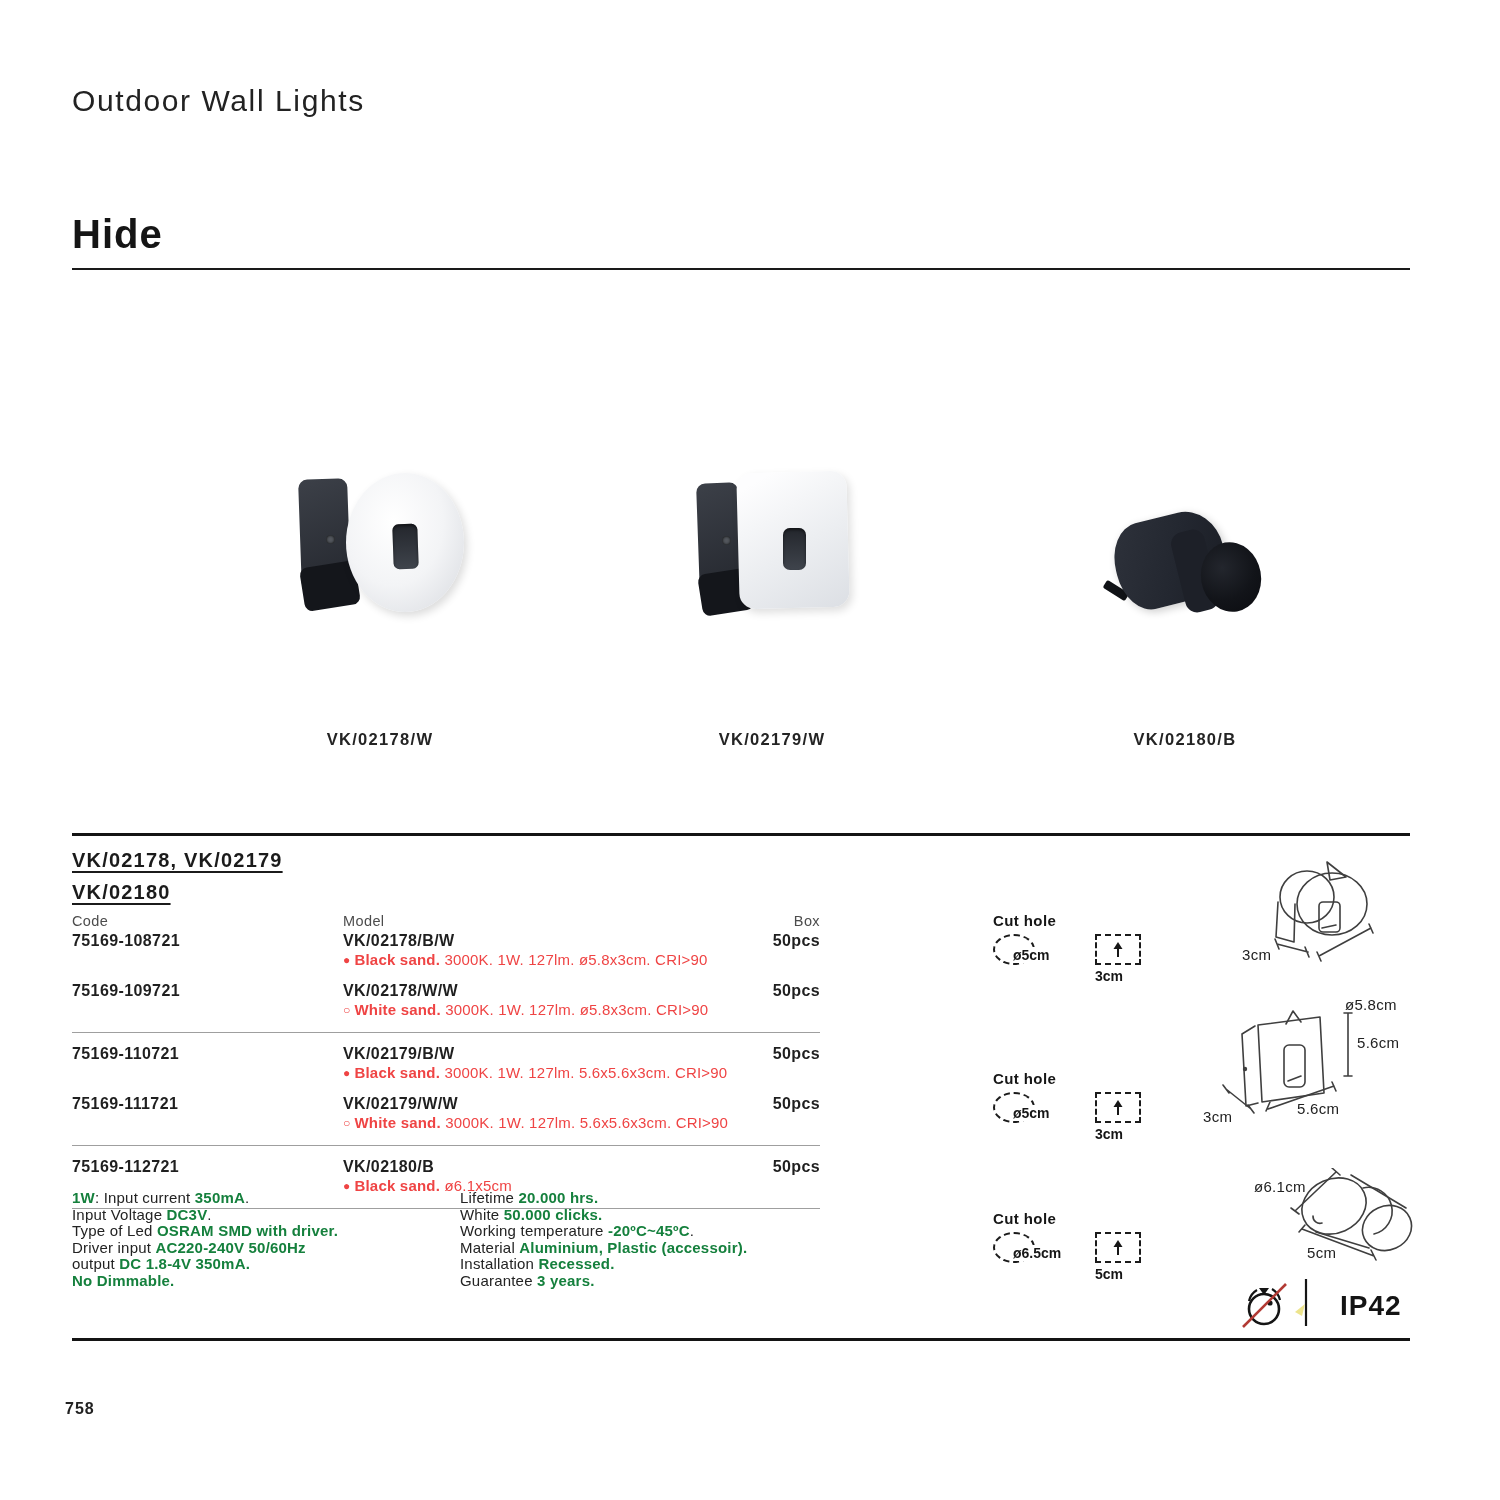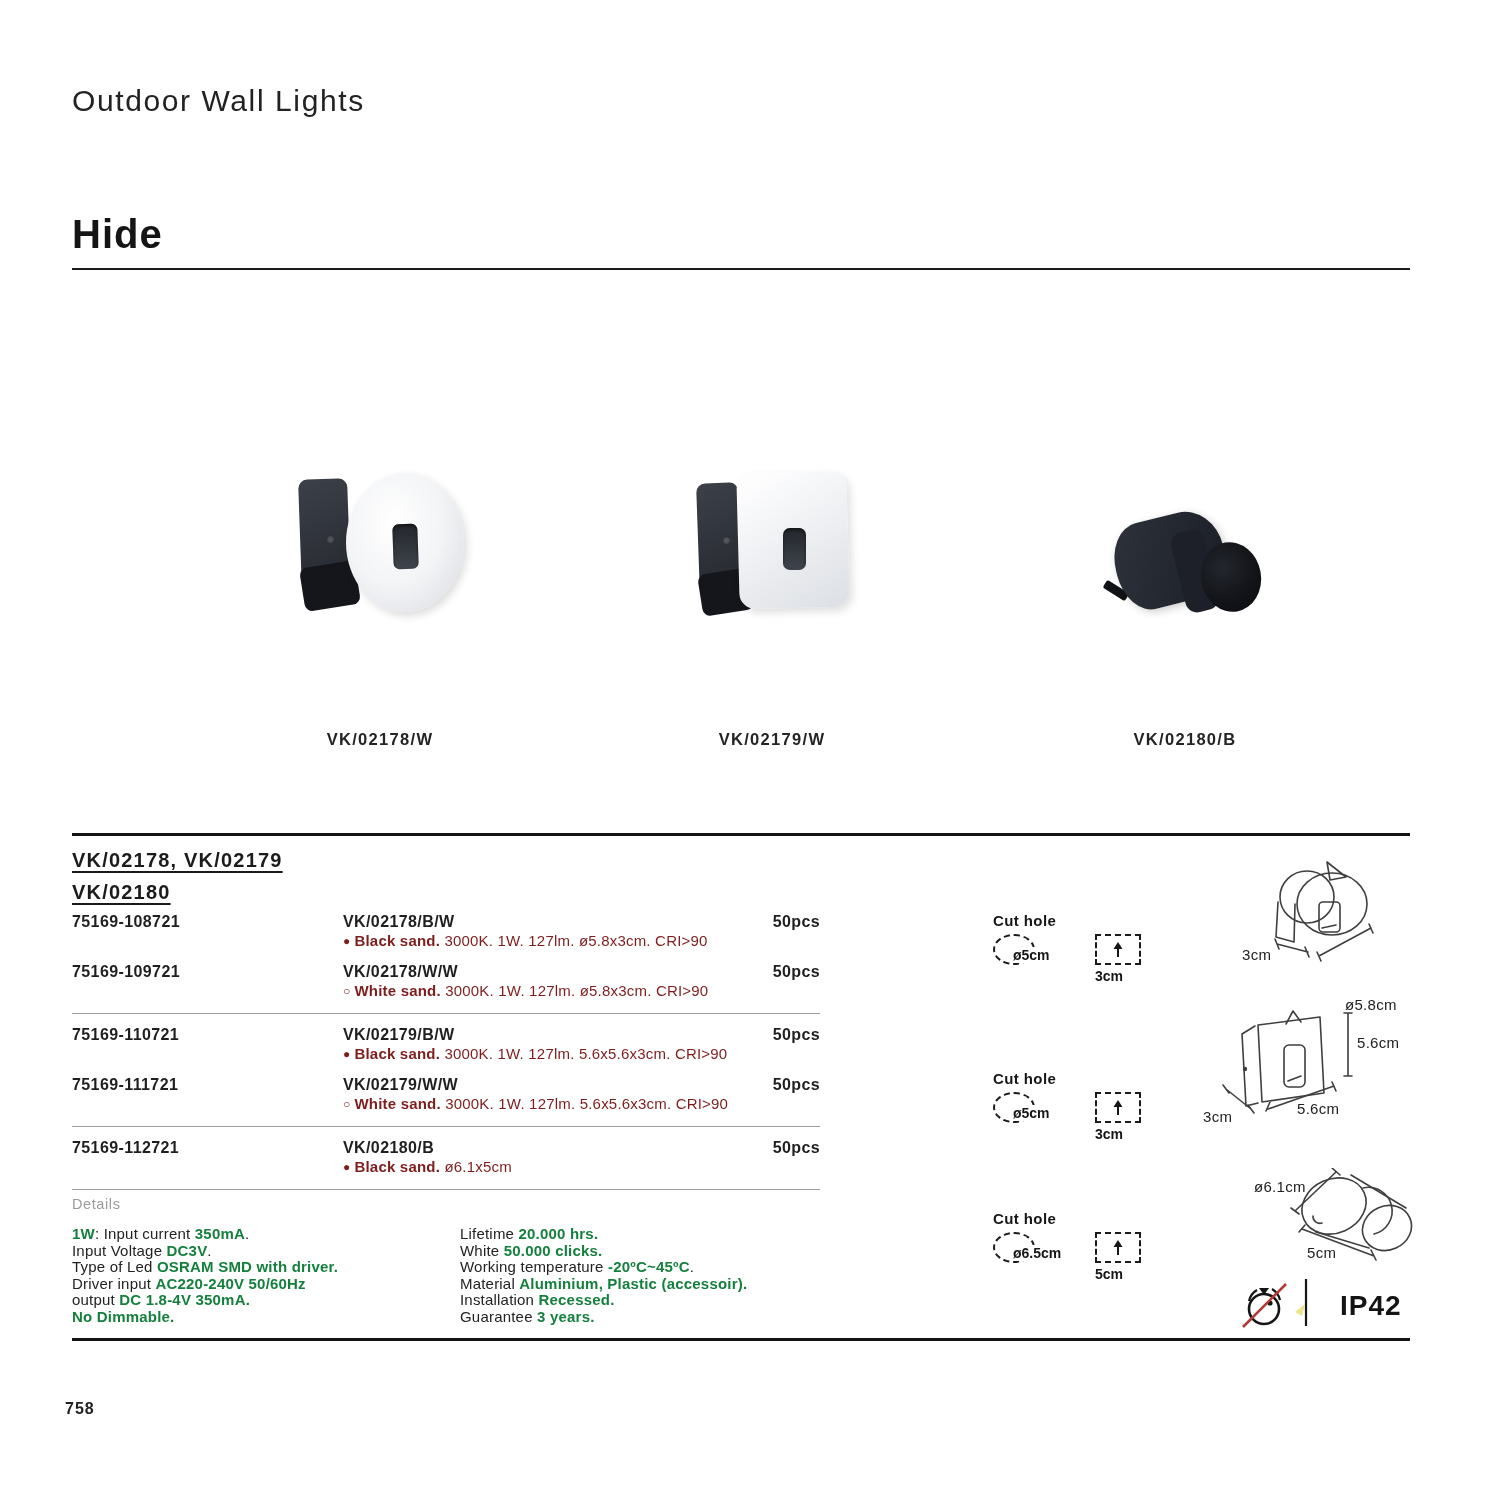--- a/index.html
+++ b/index.html
@@ -53,21 +53,21 @@
   .group-link{left:72px;font-size:20px;font-weight:bold;letter-spacing:1.2px;color:#1b1b1b;
     text-decoration:underline;text-underline-offset:4px;text-decoration-thickness:1.5px;cursor:pointer;}
   .gl1{top:849px;} .gl2{top:881px;}
 
   
   .spec-table{left:72px;top:913px;width:748px;}
   .thead{display:flex;font-size:14.5px;color:#4c4c4c;letter-spacing:.4px;height:17px;margin-bottom:2px;}
   .c-code{width:271px;} .c-model{flex:1;} .c-box{width:75px;text-align:right;}
   .srow{margin-bottom:14px;}
   .srow-main{display:flex;font-weight:bold;font-size:16px;letter-spacing:.4px;height:17px;color:#1f1f1f;}
-  .srow-desc{margin-left:271px;margin-top:2px;font-size:15px;height:17px;color:#7f1d1d;letter-spacing:.2px;}
+  .srow-desc{margin-left:271px;margin-top:2px;font-size:15px;height:17px;color:#ef4444;letter-spacing:.2px;}
   .srow-desc .bullet{font-size:12px;vertical-align:1px;margin-right:4px;}
   .tdivider{height:1px;background:#9f9f9f;margin:2px 0 12px 0;}
 
   
   .details{left:72px;top:1190px;width:760px;}
   .details-title{font-size:14.5px;color:#9b9b9b;letter-spacing:.6px;margin:6px 0 14px 0;}
   .details-cols{display:flex;}
   .dcol-left{width:388px;} .dcol-right{flex:1;}
   .dline{font-size:15px;line-height:16.5px;letter-spacing:.2px;color:#232323;}
   .dline b{color:#15803d;}
@@ -138,20 +138,25 @@
       <div class="p3-front"></div>
     </div>
     <figcaption>VK/02180/B</figcaption>
   </figure>
 
   <div class="abs rule rule-spec-top"></div>
   <a class="abs group-link gl1">VK/02178, VK/02179</a>
   <a class="abs group-link gl2">VK/02180</a>
 
   <div class="abs spec-table">
+    <div class="thead">
+      <span class="c-code">Code</span>
+      <span class="c-model">Model</span>
+      <span class="c-box">Box</span>
+    </div>
     <div>
         <div class="srow">
       <div class="srow-main">
         <span class="c-code">75169-108721</span>
         <span class="c-model">VK/02178/B/W</span>
         <span class="c-box">50pcs</span>
       </div>
       <div class="srow-desc">
         <span class="bullet">●</span><b class="finish">Black sand.</b> <span class="rest">3000K. 1W. 127lm. ø5.8x3cm. CRI&gt;90</span>
       </div>
@@ -196,21 +201,20 @@
       </div>
       <div class="srow-desc">
         <span class="bullet">●</span><b class="finish">Black sand.</b> <span class="rest">ø6.1x5cm</span>
       </div>
     </div>
         <div class="tdivider"></div>
       </div>
   </div>
 
   <div class="abs details">
-    <div class="details-title">Details</div>
     <div class="details-cols">
       <div class="dcol-left">
           <div class="dline"><b>1W</b><span>: Input current </span><b>350mA</b><span>.</span></div>
           <div class="dline"><span>Input Voltage </span><b>DC3V</b><span>.</span></div>
           <div class="dline"><span>Type of Led </span><b class="orange">OSRAM</b><span> </span><b>SMD with driver.</b></div>
           <div class="dline"><span>Driver input </span><b>AC220-240V 50/60Hz</b></div>
           <div class="dline"><span>output </span><b>DC 1.8-4V 350mA.</b></div>
           <div class="dline"><b>No Dimmable.</b></div>
         </div>
       <div class="dcol-right">

